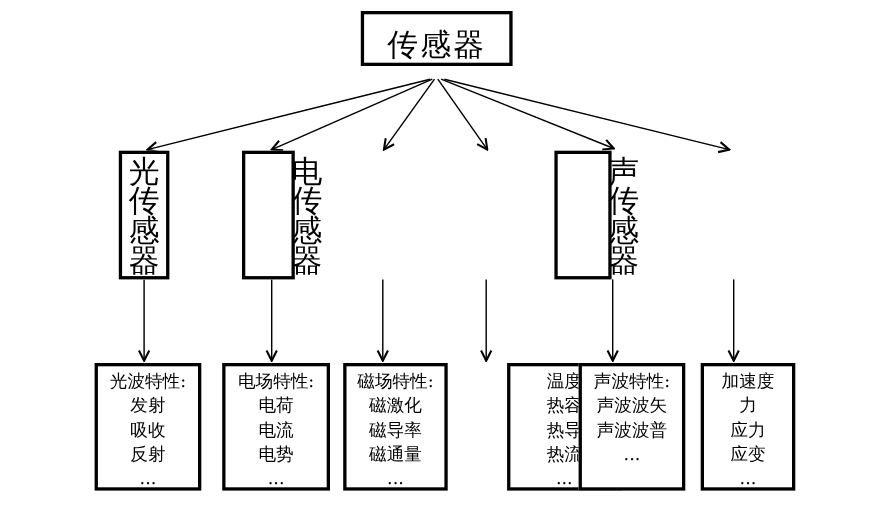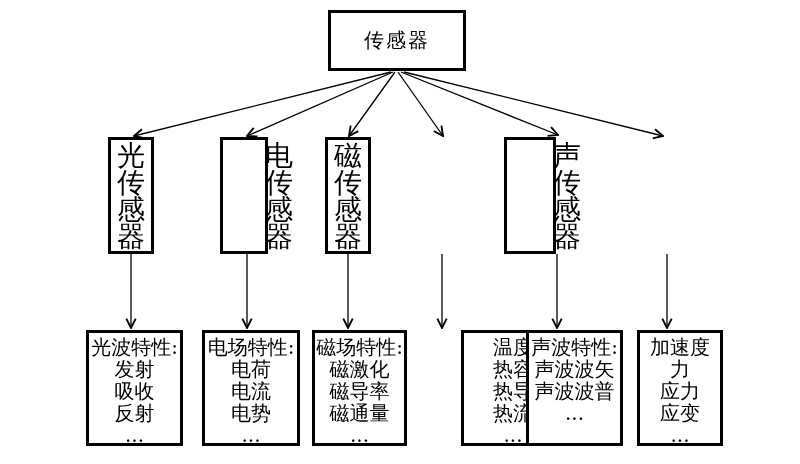--- a/index.html
+++ b/index.html
@@ -20,43 +20,43 @@
   }
   .box {
     position: absolute;
     border: 3px solid #000000;
     background: #ffffff;
     box-sizing: border-box;
     text-align: center;
   }
   .top-box {
     left: 328px; top: 10px;
-    width: 138px; height: 61px;
-    font-size: 20px;
+    width: 138px; height: 50px;
+    font-size: 28px;
     line-height: 55px;
     letter-spacing: 2px;
   }
   .mid {
     top: 137px;
     width: 46px; height: 117px;
     font-size: 28px;
     line-height: 27px;
     padding-top: 2px;
     word-break: break-all;
   }
   .m1 { left: 108px; }
   .m2 { left: 220px; padding-left: 42px; }
   .m3 { left: 325px; }
   .m4 { left: 419px; }
   .m5 { left: 504px; padding-left: 46px; }
   .m6 { left: 644px; }
   .bot {
     top: 330px;
     height: 116px;
-    font-size: 20px;
+    font-size: 16px;
     line-height: 22px;
     padding-top: 3px;
     white-space: pre-line;
   }
   .b1 { left: 86px;  width: 97px; }
   .b2 { left: 202px; width: 98px; }
   .b3 { left: 312px; width: 95px; }
   .b4 { left: 421px; width: 104px; margin-left: 40px; }
   .b5 { left: 526px; width: 97px; text-align: center; }
   .b6 { left: 637px; width: 86px; }
@@ -89,21 +89,20 @@
       <line x1="667" y1="254" x2="667" y2="328" marker-end="url(#arrowhead)"></line>
     </g>
   </svg>
 
   <div class="box top-box">
     <span>传感器</span>
   </div>
 
   <div class="box mid m1">光传感器</div>
   <div class="box mid m2">电传感器</div>
-  <div class="box mid m3">磁传感器</div>
   <div class="box mid m5">声传感器</div>
 
   <div class="box bot b1">光波特性:
 发射
 吸收
 反射
 ...</div>
   <div class="box bot b2">电场特性:
 电荷
 电流

